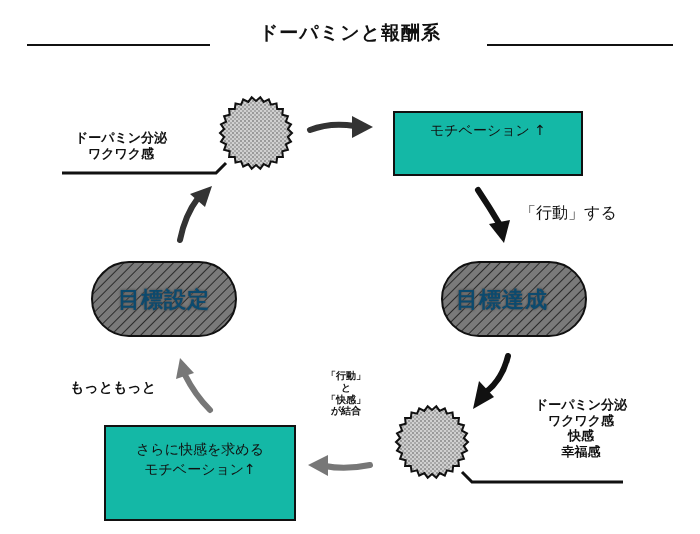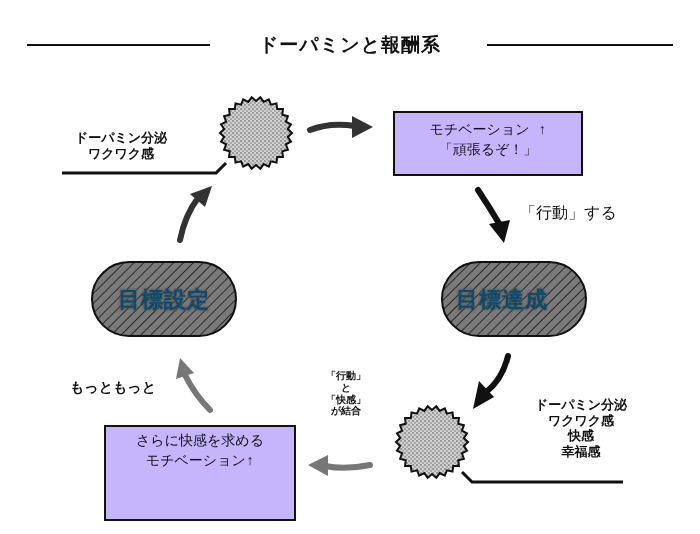--- a/index.html
+++ b/index.html
@@ -1,23 +1,23 @@
 <!DOCTYPE html>
 <html><head>
 <meta charset="utf-8">
 <style>
   html, body { margin:0; padding:0; background:#ffffff; }
   body { width:700px; height:534px; position:relative; overflow:hidden;
          font-family:"DejaVu Sans", "Liberation Sans", sans-serif; color:#111; }
   #diagram { position:absolute; left:0; top:0; width:700px; height:534px; }
   .lbl { position:absolute; text-align:center; font-weight:bold; line-height:1.2; white-space:nowrap;font-family:Liberation Serif, serif; }
-  .title { position:absolute; left:0; width:700px; top:32px; text-align:center;
+  .title { position:absolute; left:0; width:700px; top:20px; text-align:center;
            font-size:19px; font-weight:bold; letter-spacing:1px; }
-  .box { position:absolute; border:2px solid #111; background:#c4b5fd; text-align:center;
-         font-size:14px; line-height:1.45; box-sizing:border-box;font-family:Liberation Mono, monospace; }
+  .box { position:absolute; border:2px solid #111; background:#14b8a6; text-align:center;
+         font-size:14px; line-height:1.45; box-sizing:border-box; }
   .pill-text { position:absolute; text-align:center; font-weight:bold; color:#0c4a6e;
                font-size:22px; letter-spacing:1px;
                text-shadow: 0 0 3px #555, 0 0 2px #555; }
 </style>
 </head>
 <body>
 
 <svg id="diagram" width="700" height="534" viewBox="0 0 700 534">
   <defs>
     <pattern id="hatch" width="7" height="7" patternUnits="userSpaceOnUse" patternTransform="rotate(45)">
@@ -71,21 +71,20 @@
 
 <div class="title">ドーパミンと報酬系</div>
 
 <div class="lbl" style="left:66px; top:130px; width:110px; font-size:13px;">
   <div>ドーパミン分泌</div>
   <div>ワクワク感</div>
 </div>
 
 <div class="box" style="left:393px; top:111px; width:190px; height:65px; padding-top:7px;">
   <div>モチベーション ↑</div>
-  <div>「頑張るぞ！」</div>
 </div>
 
 <div class="lbl" style="left:520px; top:203px; font-size:16px; font-weight:normal;">「行動」する</div>
 
 <div class="pill-text" style="left:92px; top:285px; width:144px;">目標設定</div>
 <div class="pill-text" style="left:442px; top:285px; width:120px;">目標達成</div>
 
 <div class="lbl" style="left:311px; top:370px; width:70px; font-size:10px; line-height:1.18;">
   <div>「行動」</div>
   <div>と</div>
@@ -95,16 +94,16 @@
 
 <div class="lbl" style="left:516px; top:397px; width:130px; font-size:13px; line-height:1.2;">
   <div>ドーパミン分泌</div>
   <div>ワクワク感</div>
   <div>快感</div>
   <div>幸福感</div>
 </div>
 
 <div class="lbl" style="left:70px; top:380px; font-size:14px;">もっともっと</div>
 
-<div class="box" style="left:104px; top:425px; width:192px; height:96px; padding-top:4px;">
+<div class="box" style="left:104px; top:425px; width:192px; height:96px; padding-top:12px;">
   <div>さらに快感を求める</div>
   <div>モチベーション↑</div>
 </div>
 
 </body></html>

